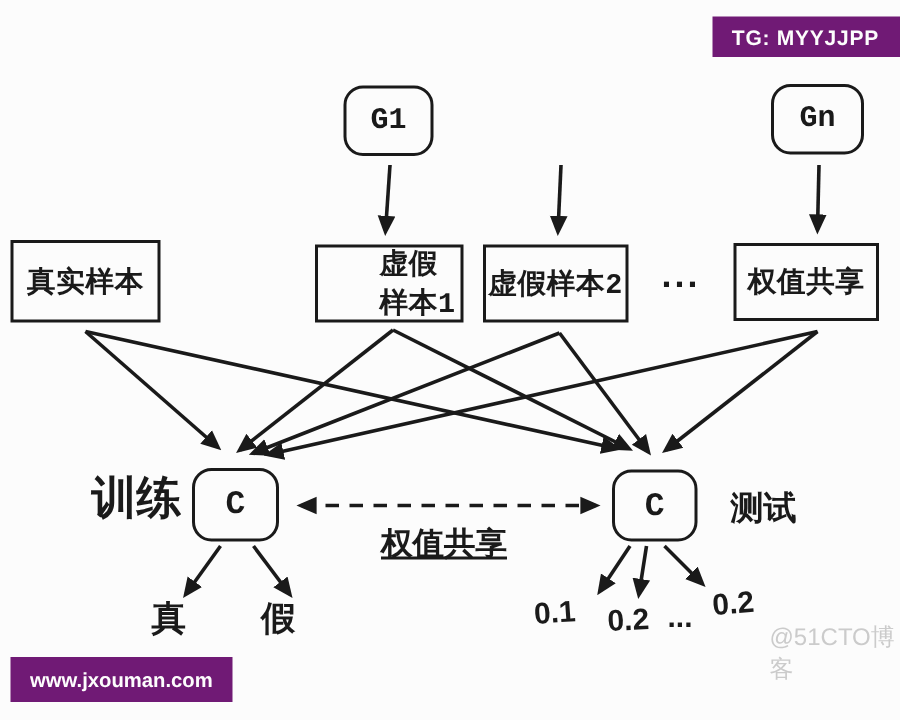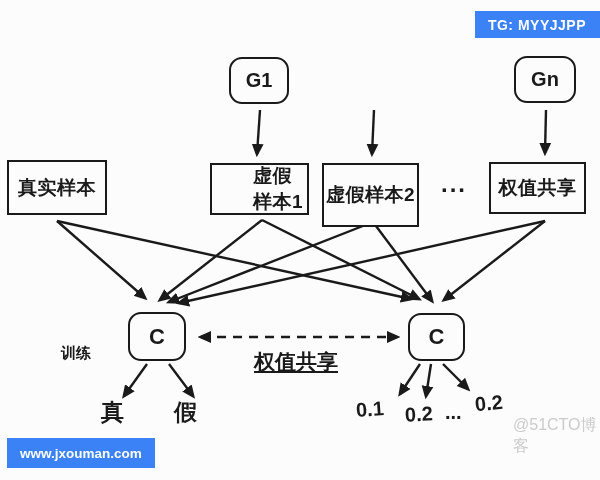--- a/index.html
+++ b/index.html
@@ -1,26 +1,26 @@
 <!DOCTYPE html>
 <html><head>
 <meta charset="utf-8">
 <style>
   html,body{margin:0;padding:0;}
   body{font-family:"Liberation Sans","DejaVu Sans",sans-serif;background:#e9e9e9;}
   .stage{position:relative;width:600px;height:480px;background:#fcfcfc;overflow:hidden;}
   .box{position:absolute;border:2.5px solid #1a1a1a;background:#fcfcfc;display:flex;
-       align-items:center;justify-content:center;font-weight:bold;color:#1a1a1a;box-sizing:border-box;}
+       align-items:center;justify-content:center;font-weight:bold;color:#1a1a1a;box-sizing:border-box;font-family:Liberation Mono, monospace;}
   .rounded{border-radius:13px;}
   .gbox{font-size:20px;}
   .sbox{font-size:19px;letter-spacing:0.5px;}
   .cbox{font-size:22px;}
   .lbl{position:absolute;font-weight:bold;color:#1a1a1a;white-space:nowrap;}
   .svglayer{position:absolute;left:0;top:0;width:600px;height:480px;}
-  .badge{position:absolute;background:#3b82f6;color:#fdfdfd;font-weight:bold;
+  .badge{position:absolute;background:#701a75;color:#fdfdfd;font-weight:bold;
          display:flex;align-items:center;white-space:nowrap;}
   .badge.tg{top:11px;right:0;height:27px;padding:0 14px 0 13px;font-size:14px;letter-spacing:0.5px;}
   .badge.site{top:438px;left:7px;height:30px;padding:0 13px;font-size:13.5px;}
   .watermark{position:absolute;left:513px;top:415px;font-size:16px;color:#cbcbcb;}
 </style>
 </head>
 <body>
 
 <div class="stage">
 
@@ -55,28 +55,29 @@
 
       <path d="M201,337 L397,337" stroke-dasharray="9 7" marker-start="url(#ah)" marker-end="url(#ah)"></path>
     </g>
   </svg>
 
   <div class="box rounded gbox" style="left:229px;top:57px;width:60px;height:47px;">G1</div>
   <div class="box rounded gbox" style="left:514px;top:56px;width:62px;height:47px;text-align:right;">Gn</div>
 
   <div class="box sbox" style="left:7px;top:160px;width:100px;height:55px;">真实样本</div>
   <div class="box sbox" style="left:210px;top:163px;width:99px;height:52px;padding-left:41px;">虚假样本1</div>
-  <div class="box sbox" style="left:322px;top:163px;width:97px;height:64px;">虚假样本2</div>
+  <div class="box sbox" style="left:322px;top:163px;width:97px;height:52px;">虚假样本2</div>
   <div class="lbl" style="left:441px;top:170px;font-size:24px;letter-spacing:2px;">...</div>
   <div class="box sbox" style="left:489px;top:162px;width:97px;height:52px;">权值共享</div>
 
   <div class="box rounded cbox" style="left:128px;top:312px;width:58px;height:49px;">C</div>
   <div class="box rounded cbox" style="left:408px;top:313px;width:57px;height:48px;">C</div>
 
-  <div class="lbl" style="left:61px;top:344px;font-size:15px;">训练</div>
+  <div class="lbl" style="left:61px;top:312px;font-size:30px;">训练</div>
+  <div class="lbl" style="left:487px;top:324px;font-size:22px;">测试</div>
   <div class="lbl" style="left:254px;top:348px;font-size:21px;text-decoration:underline;">权值共享</div>
 
   <div class="lbl" style="left:101px;top:397px;font-size:23px;">真</div>
   <div class="lbl" style="left:174px;top:397px;font-size:23px;">假</div>
 
   <div class="lbl" style="left:356px;top:398px;font-size:20px;transform:rotate(-4deg);">0.1</div>
   <div class="lbl" style="left:405px;top:403px;font-size:20px;transform:rotate(-3deg);">0.2</div>
   <div class="lbl" style="left:445px;top:401px;font-size:20px;">...</div>
   <div class="lbl" style="left:475px;top:392px;font-size:20px;transform:rotate(-5deg);">0.2</div>
 

